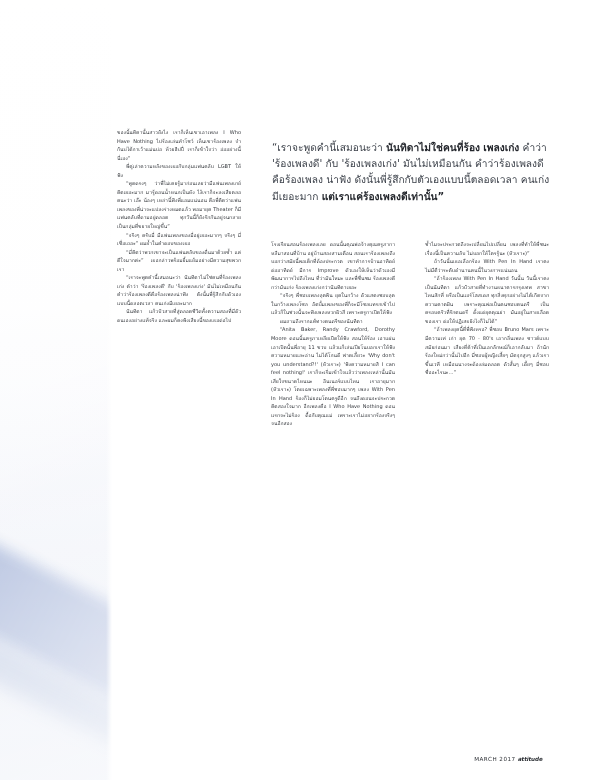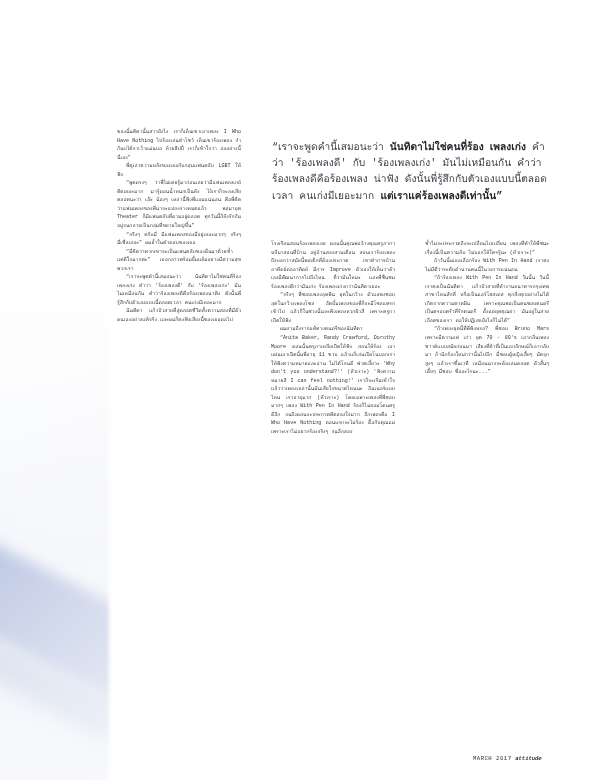--- a/index.html
+++ b/index.html
@@ -7,21 +7,20 @@
     margin: 0; padding: 0;
     width: 600px; height: 780px;
     background: #ffffff;
     font-family: "DejaVu Sans", "Liberation Sans", sans-serif;
   }
   #page {
     position: relative;
     width: 554px; height: 780px;
     overflow: hidden;
     background: #ffffff;
-    font-family: Liberation Mono, monospace;
   }
 
   
   #decor {
     position: absolute;
     left: 0; top: 0;
     width: 112px; height: 780px;
     overflow: hidden;
     background: linear-gradient(180deg, #ffffff 0%, #fdfdfe 40%, #f3f5fa 70%, #eef1f8 100%);
   }

